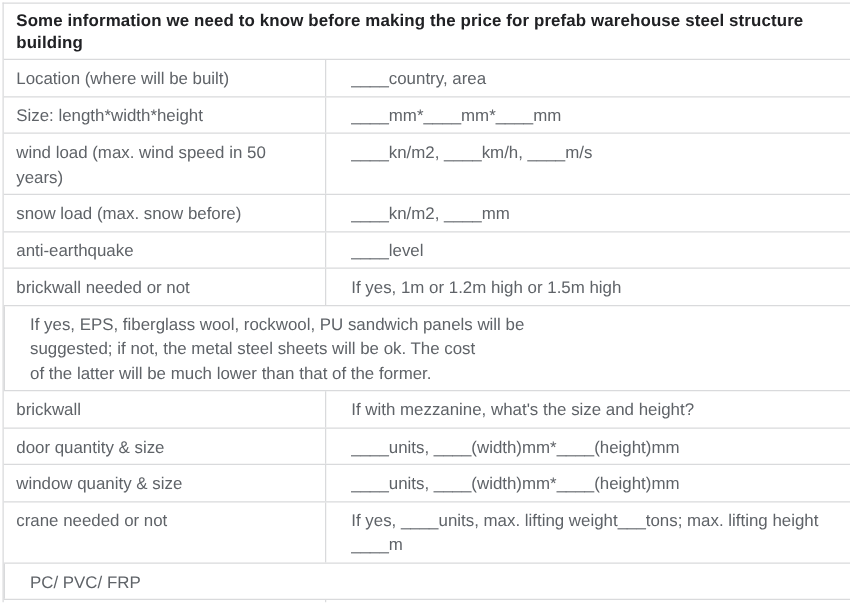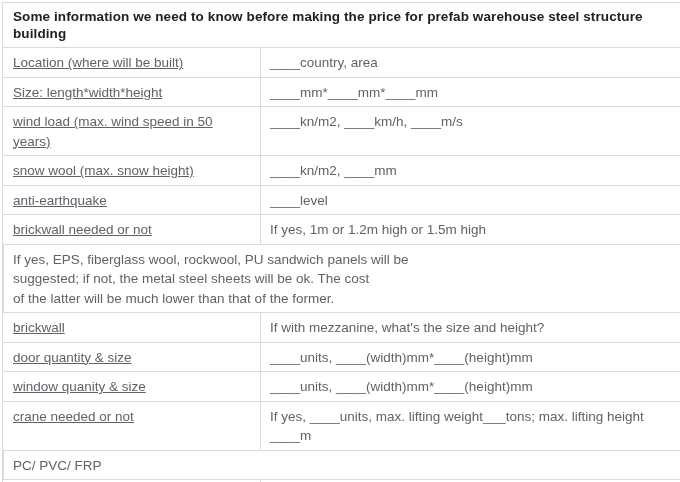--- a/index.html
+++ b/index.html
@@ -45,26 +45,25 @@
   }
   .cell {
     padding: 5px 10px 4px 10px;
     font-size: 13.5px;
     line-height: 19.5px;
     color: var(--body-text);
   }
   .cell.label {
     width: 257px;
     flex: 0 0 257px;
-    text-decoration: underline;
   }
   .cell.value {
     flex: 1 1 auto;
     border-left: 1px solid var(--border);
-    padding-left: 9px;
+    padding-left: 20px;
     white-space: pre-line;
   }
   .row:last-child {
     border-bottom: none;
   }
 </style>
 </head>
 <body>
 
 <div class="page">
@@ -83,21 +82,21 @@
       <div class="cell label">Size: length*width*height</div>
       <div class="cell value">____mm*____mm*____mm</div>
     </div>
 
     <div class="row">
       <div class="cell label">wind load (max. wind speed in 50 years)</div>
       <div class="cell value">____kn/m2, ____km/h, ____m/s</div>
     </div>
 
     <div class="row">
-      <div class="cell label">snow wool (max. snow height)</div>
+      <div class="cell label">snow load (max. snow before)</div>
       <div class="cell value">____kn/m2, ____mm</div>
     </div>
 
     <div class="row">
       <div class="cell label">anti-earthquake</div>
       <div class="cell value">____level</div>
     </div>
 
     <div class="row">
       <div class="cell label">brickwall needed or not</div>

